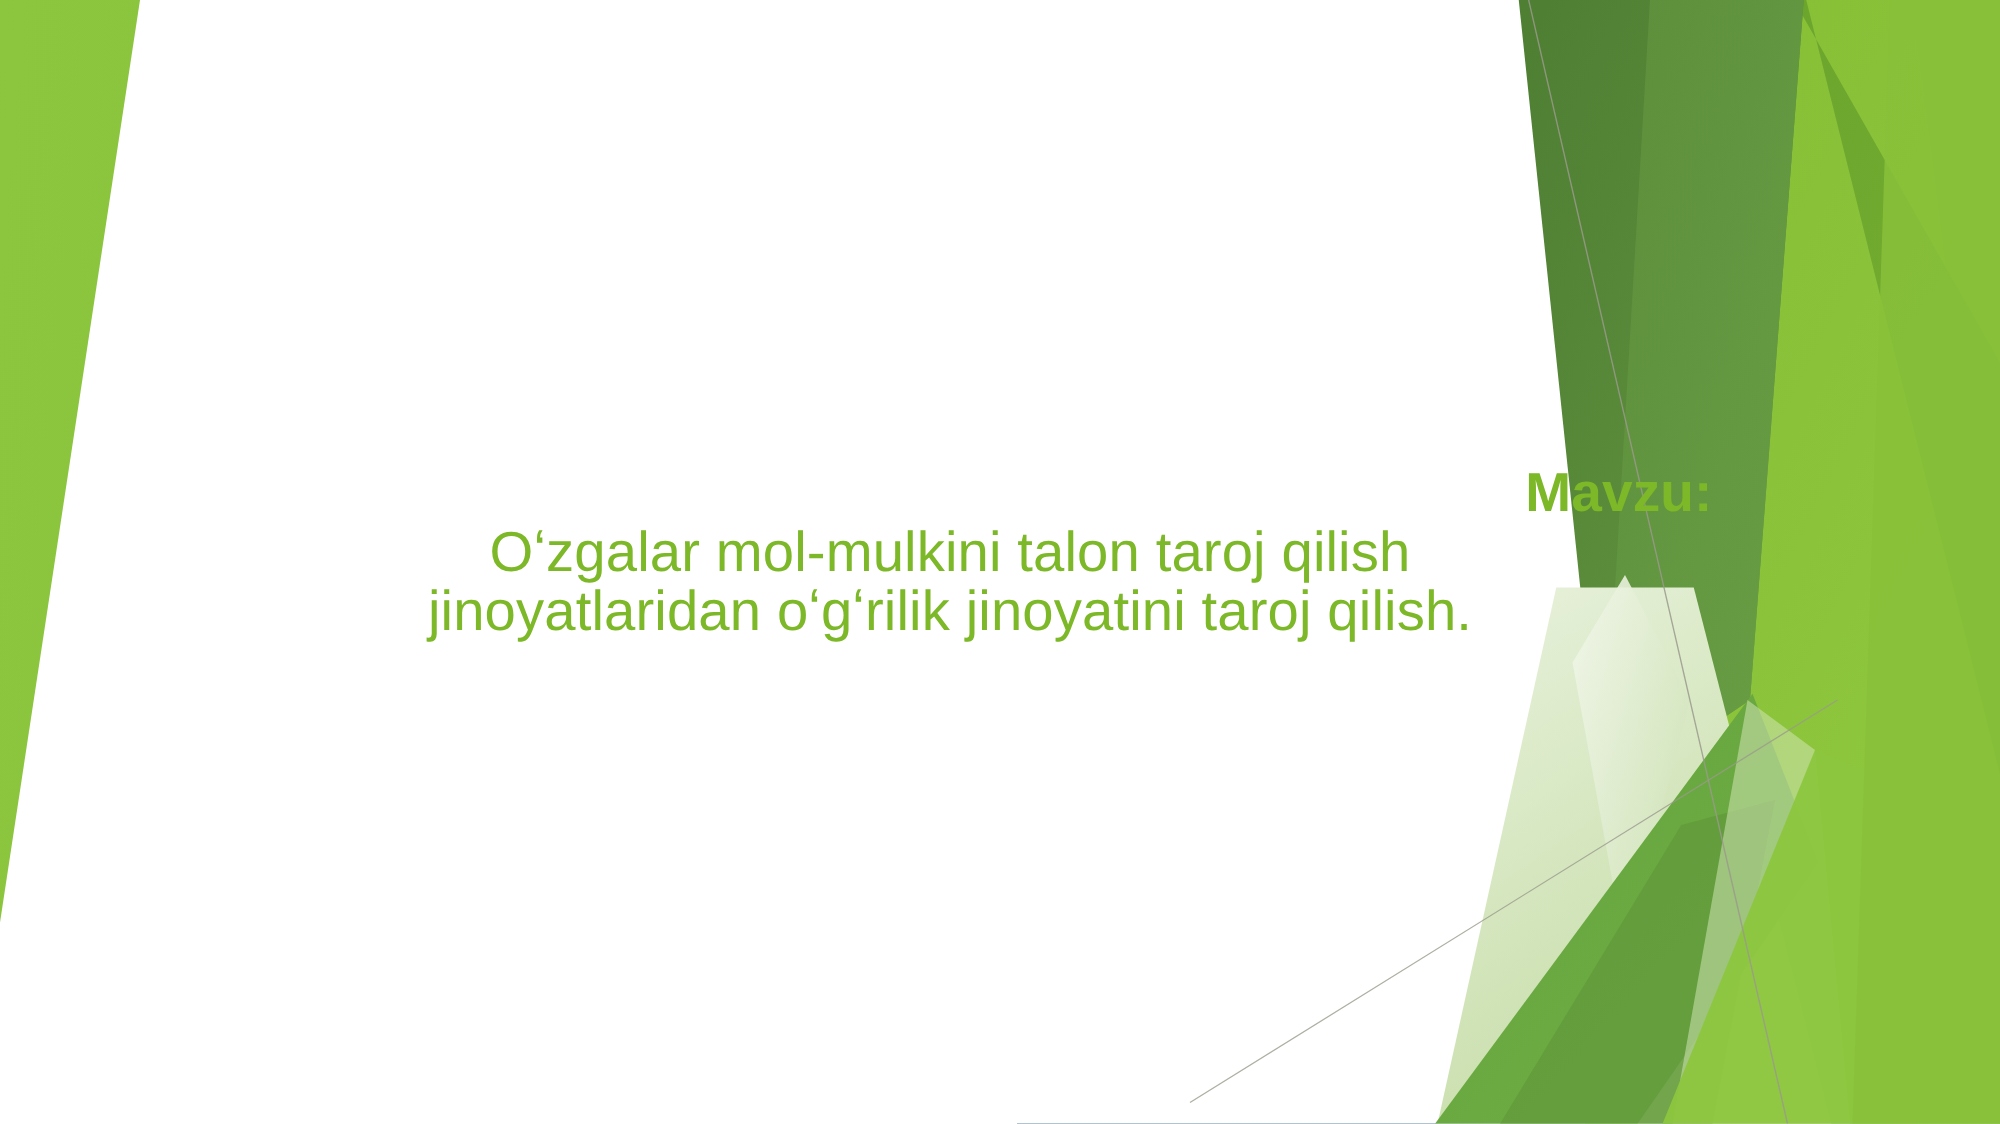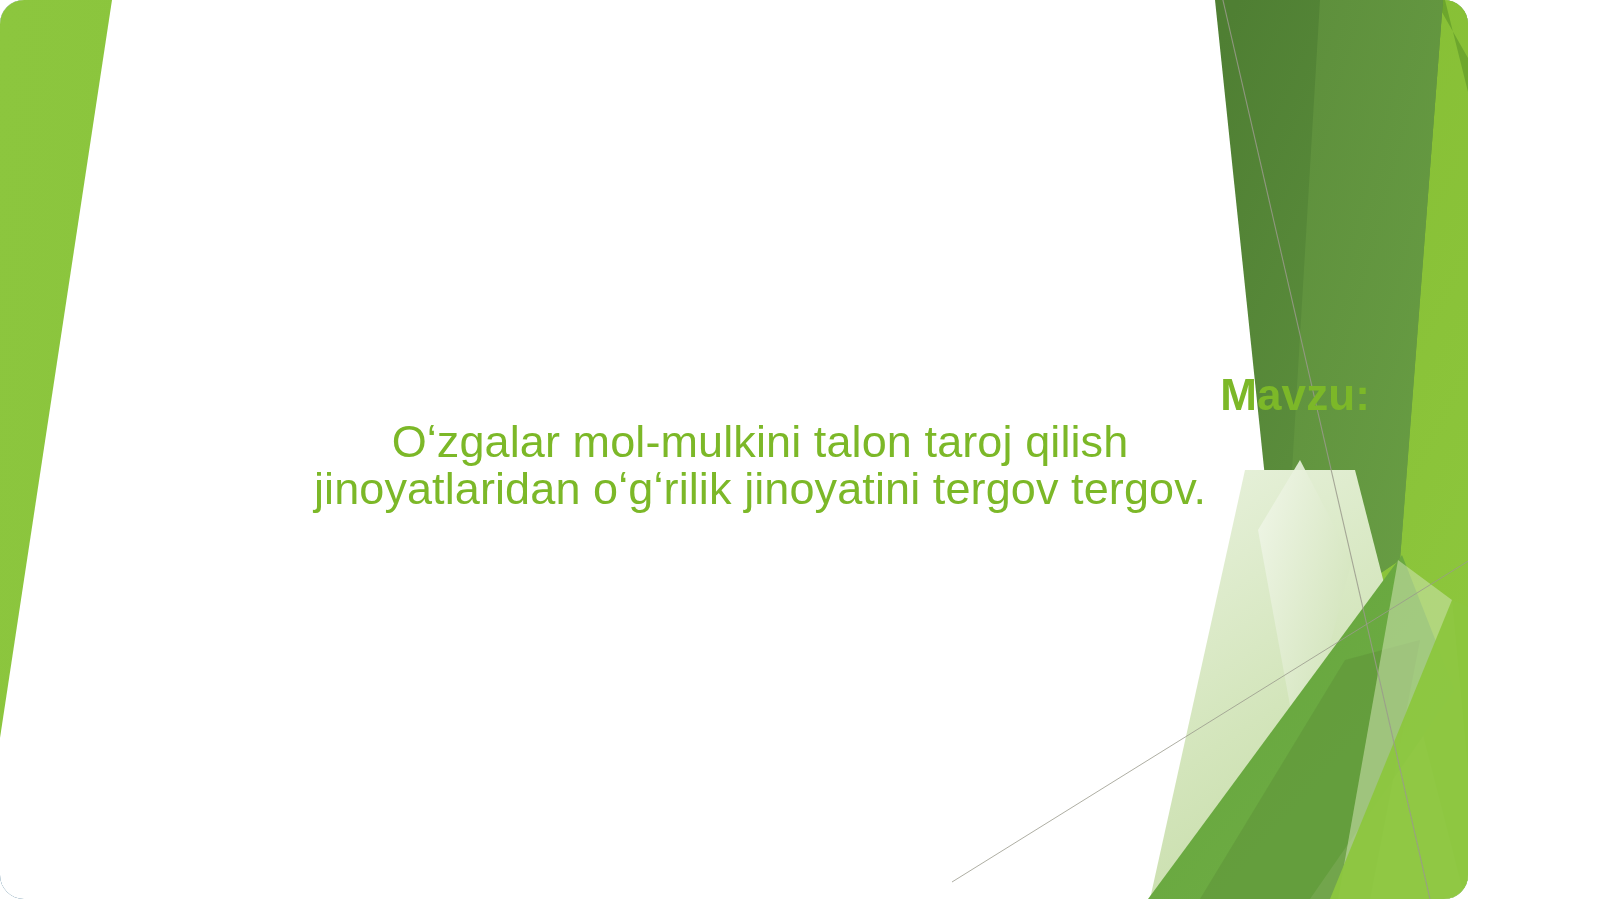--- a/index.html
+++ b/index.html
@@ -6,25 +6,24 @@
   html, body {
     margin: 0;
     padding: 0;
     background: #ffffff;
   }
   body {
     font-family: "Liberation Sans", sans-serif;
   }
   #slide {
     position: relative;
-    width: 1468px;
+    width: 1600px;
     height: 899px;
     background: #0c4a6e;
     overflow: hidden;
-    border-radius: 24px;
   }
   #slide-bg {
     position: absolute;
     top: 0;
     left: 0;
     width: 1600px;
     height: 899px;
     display: block;
     pointer-events: none;
   }
@@ -137,16 +136,16 @@
 
     <line x1="1222" y1="-4" x2="1430" y2="899" stroke="#9A9A8C" stroke-width="1.1" fill="none" opacity="0.85"></line>
 
     <line x1="952" y1="882" x2="1470" y2="560" stroke="#9A9A8C" stroke-width="1.0" fill="none" opacity="0.8"></line>
 
   </svg>
 
   <div id="title-block" style="color: rgb(124, 184, 40);">
     <span class="tline lead">Mavzu:</span>
     <span class="tline l2">Oʻzgalar mol-mulkini talon taroj qilish</span>
-    <span class="tline l3">jinoyatlaridan oʻgʻrilik jinoyatini tergov tergov.</span>
+    <span class="tline l3">jinoyatlaridan oʻgʻrilik jinoyatini taroj qilish.</span>
   </div>
 
 </div>
 
 </body></html>

